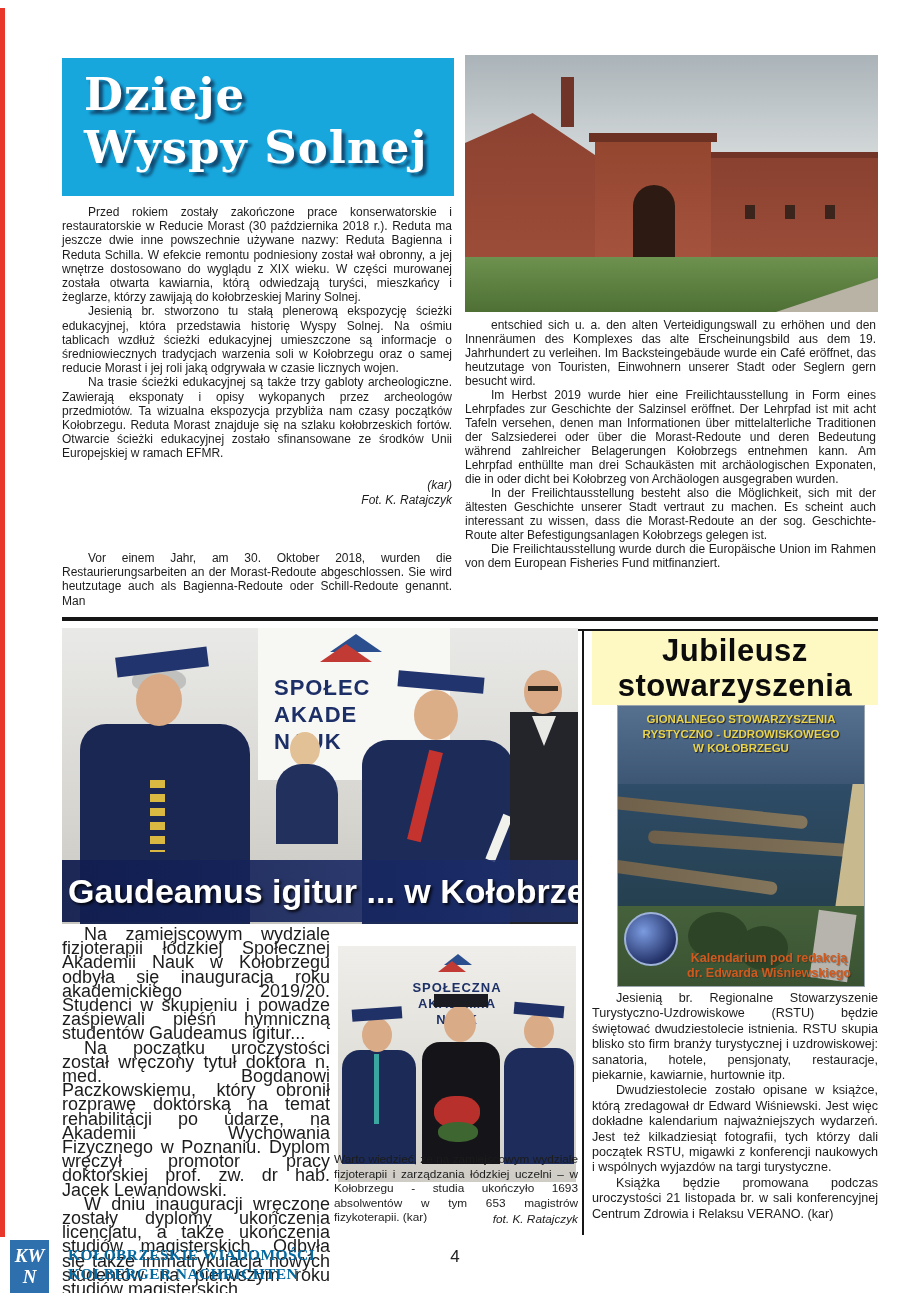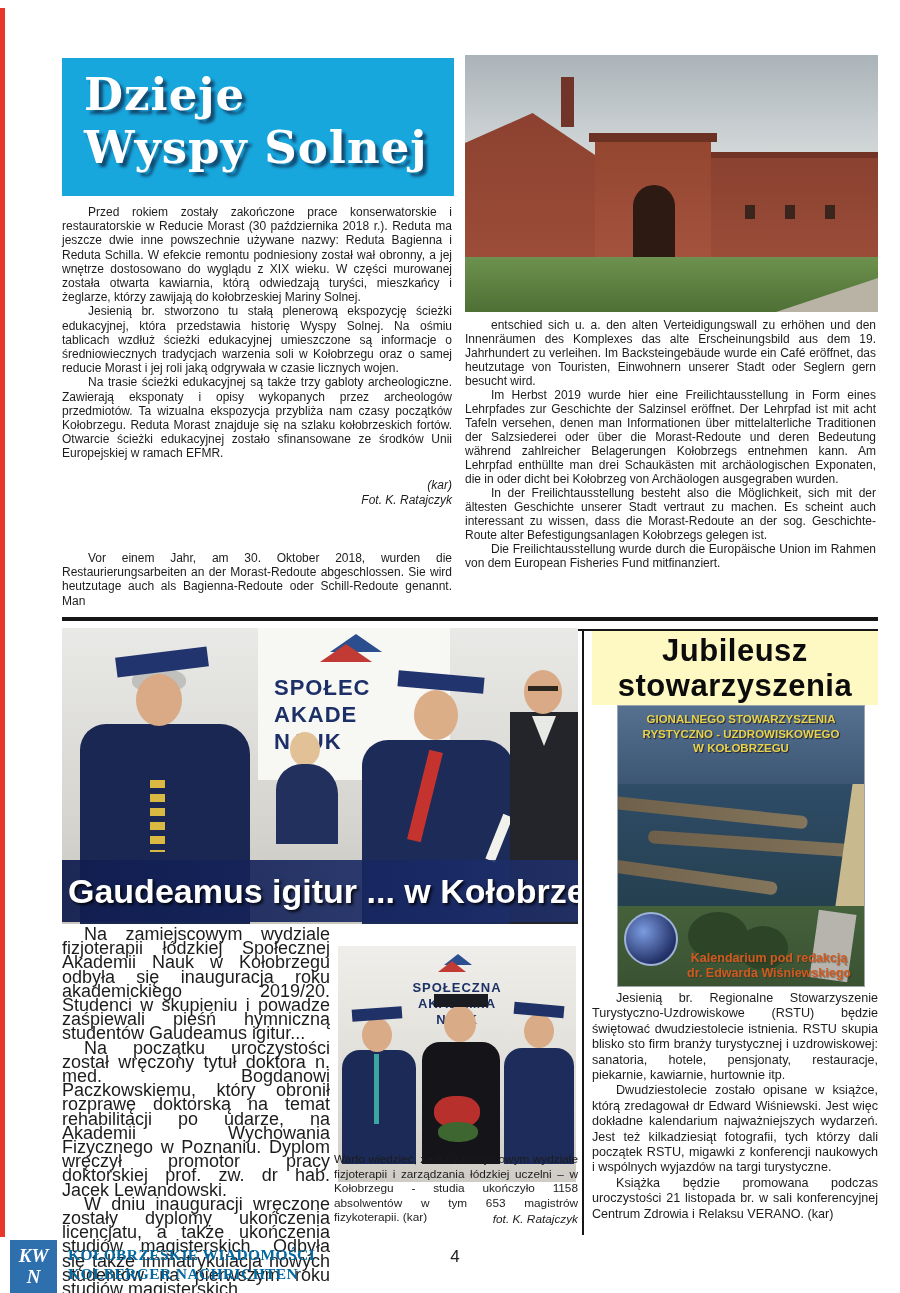--- a/index.html
+++ b/index.html
@@ -134,21 +134,21 @@
       border-radius:45%;}
   .s-leaves{position:absolute;left:100px;top:176px;width:40px;height:20px;background:#3e6630;
       border-radius:45%;}
 
   
   .caption{left:334px;top:1152px;width:244px;font-size:11.8px;line-height:14.6px;text-align:justify;}
   .caption-credit{left:334px;top:1212px;width:244px;text-align:right;font-style:italic;
       font-size:11.8px;padding-right:4px;}
 
   
-  .footer-logo{left:10px;top:1240px;width:47px;height:53px;background:#2e6fad;color:#fff;
+  .footer-logo{left:10px;top:1240px;width:39px;height:53px;background:#2e6fad;color:#fff;
       font-family:"Liberation Serif",serif;font-style:italic;font-weight:bold;text-align:center;
       font-size:19px;line-height:21px;padding-top:5px;box-sizing:border-box;}
   .footer-name{left:68px;top:1246px;font-family:"Liberation Serif",serif;font-weight:bold;
       color:#0369a1;font-size:15.5px;line-height:18.5px;letter-spacing:0.4px;}
   .page-number{left:425px;top:1247px;width:60px;text-align:center;font-size:17px;color:#222;}
 </style>
 </head>
 <body>
 
 <div class="page">
@@ -279,21 +279,21 @@
     <div class="s-body" style="left:84px;top:96px;width:78px;height:122px;background:#141419;"></div>
     <div class="s-head" style="left:106px;top:60px;width:32px;height:36px;"></div>
     <div class="s-cap" style="left:96px;top:48px;width:54px;height:13px;background:#1b1b22;"></div>
     <div class="s-flowers"></div>
     <div class="s-leaves"></div>
     <div class="s-body" style="left:166px;top:102px;width:70px;height:116px;background:#1d2c5a;"></div>
     <div class="s-head" style="left:186px;top:68px;width:30px;height:34px;"></div>
     <div class="s-cap" style="left:176px;top:58px;width:50px;height:12px;transform:rotate(5deg);"></div>
   </div>
 
-  <div class="abs caption">Warto wiedzieć, że na zamiejscowym wydziale fizjoterapii i zarządzania łódzkiej uczelni – w Kołobrzegu - studia ukończyło 1158 absolwentów w tym 653 magistrów fizykoterapii. (kar)</div>
+  <div class="abs caption">Warto wiedzieć, że na zamiejscowym wydziale fizjoterapii i zarządzania łódzkiej uczelni – w Kołobrzegu - studia ukończyło 1693 absolwentów w tym 653 magistrów fizykoterapii. (kar)</div>
   <div class="abs caption-credit">fot. K. Ratajczyk</div>
 
   <div class="abs col-bot-right jt">
     <p>Jesienią br. Regionalne Stowarzyszenie Turystyczno-Uzdrowiskowe (RSTU) będzie świętować dwudziestolecie istnienia. RSTU skupia blisko sto firm branży turystycznej i uzdrowiskowej: sanatoria, hotele, pensjonaty, restauracje, piekarnie, kawiarnie, hurtownie itp.</p>
     <p>Dwudziestolecie zostało opisane w książce, którą zredagował dr Edward Wiśniewski. Jest więc dokładne kalendarium najważniejszych wydarzeń. Jest też kilkadziesiąt fotografii, tych którzy dali początek RSTU, migawki z konferencji naukowych i wspólnych wyjazdów na targi turystyczne.</p>
     <p>Książka będzie promowana podczas uroczystości 21 listopada br. w sali konferencyjnej Centrum Zdrowia i Relaksu VERANO. (kar)</p>
   </div>
 
   <div class="abs footer-logo">
     <div>KW</div>

